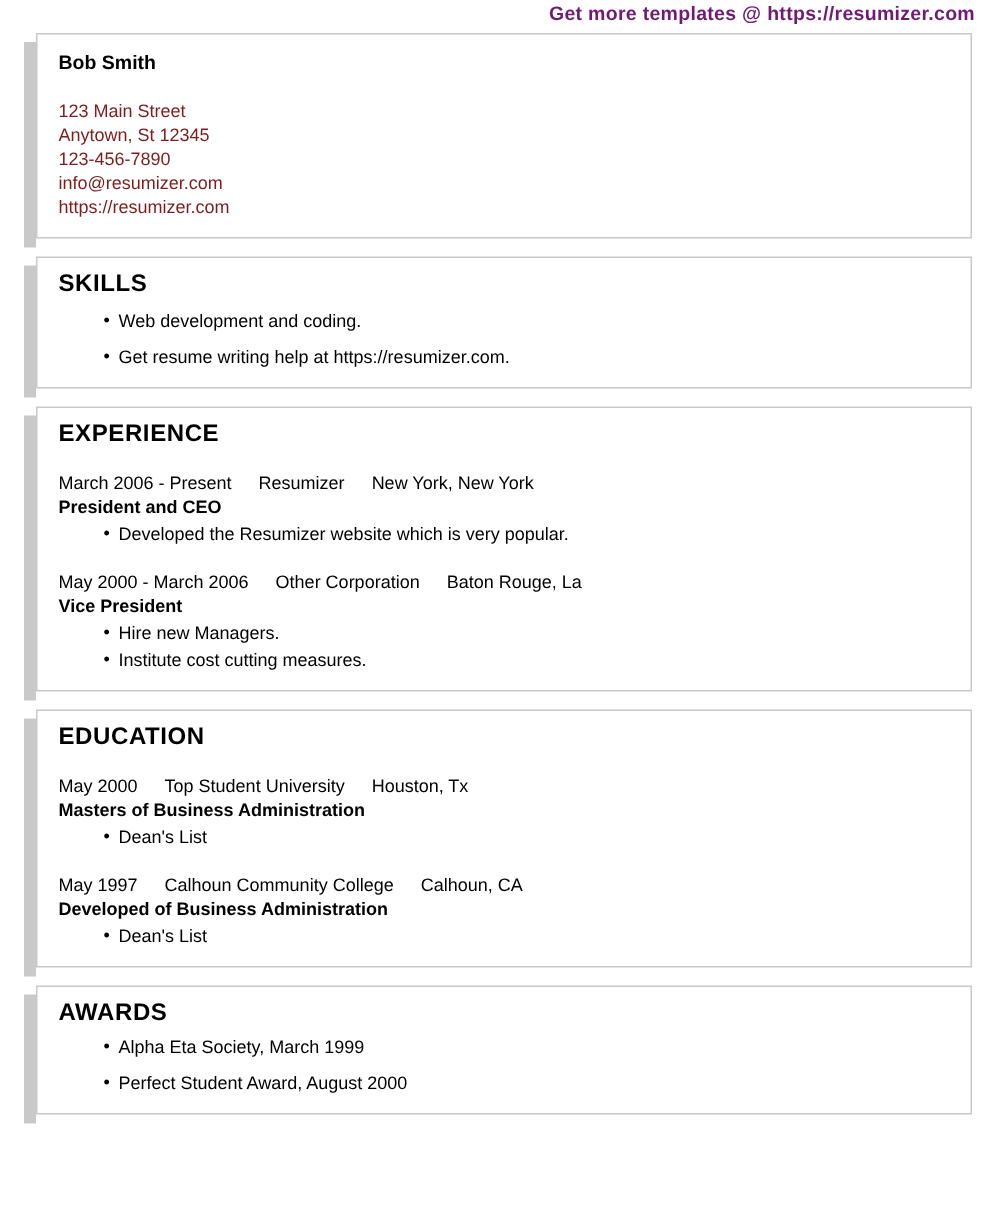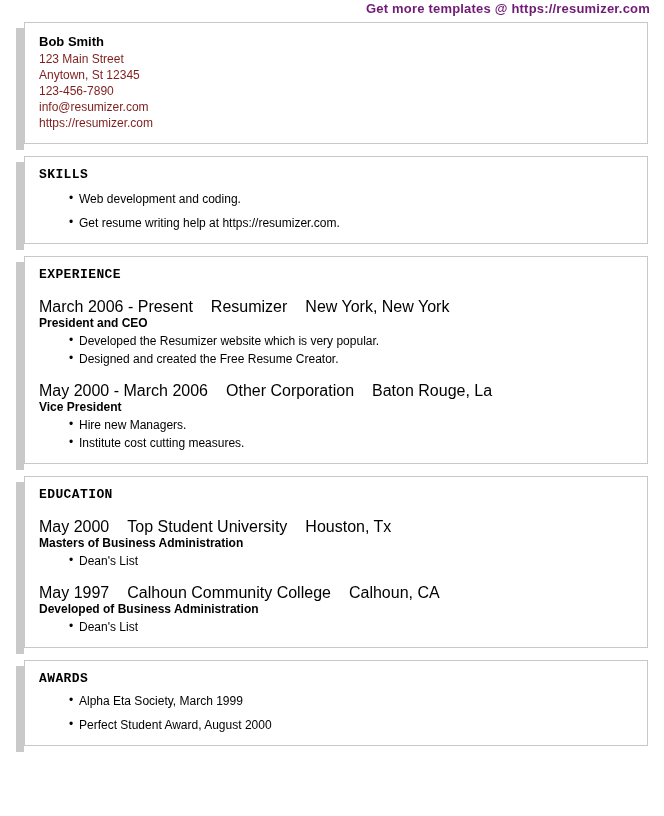--- a/index.html
+++ b/index.html
@@ -68,36 +68,35 @@
     border: 1px solid #c8c8c8;
     box-sizing: border-box;
     padding: 10px 14px 12px 14px;
   }
 
   
   .contact-name {
     font-size: 13px;
     font-weight: bold;
     line-height: 17px;
-    margin-bottom: 1px;
+    margin-bottom: 16px;
   }
   .contact-line {
     font-size: 12px;
     line-height: 16px;
     color: #7f1d1d;
   }
 
   
   .section-title {
-    font-size: 13px;
+    font-size: 16px;
     font-weight: bold;
     letter-spacing: 0.4px;
     line-height: 16px;
     margin-bottom: 4px;
-    font-family: Liberation Mono, monospace;
   }
 
   
   ul.bullets {
     list-style: none;
     margin: 0;
     padding: 0;
   }
   ul.bullets li {
     position: relative;
@@ -116,21 +115,21 @@
   }
 
   
   .entry {
     margin-top: 16px;
   }
   .entry:first-of-type {
     margin-top: 14px;
   }
   .entry-meta {
-    font-size: 16px;
+    font-size: 12px;
     line-height: 16px;
     white-space: nowrap;
   }
   .entry-meta .meta-gap {
     display: inline-block;
     width: 18px;
   }
   .entry-role {
     font-size: 12px;
     font-weight: bold;
@@ -182,21 +181,20 @@
       <div class="card-inner">
         <div class="section-title">EXPERIENCE</div>
 
         <div class="entry">
           <div class="entry-meta">
             <span>March 2006 - Present</span><span class="meta-gap"></span><span>Resumizer</span><span class="meta-gap"></span><span>New York, New York</span>
           </div>
           <div class="entry-role">President and CEO</div>
           <ul class="bullets">
             <li>Developed the Resumizer website which is very popular.</li>
-            <li>Designed and created the Free Resume Creator.</li>
           </ul>
         </div>
 
         <div class="entry">
           <div class="entry-meta">
             <span>May 2000 - March 2006</span><span class="meta-gap"></span><span>Other Corporation</span><span class="meta-gap"></span><span>Baton Rouge, La</span>
           </div>
           <div class="entry-role">Vice President</div>
           <ul class="bullets">
             <li>Hire new Managers.</li>

